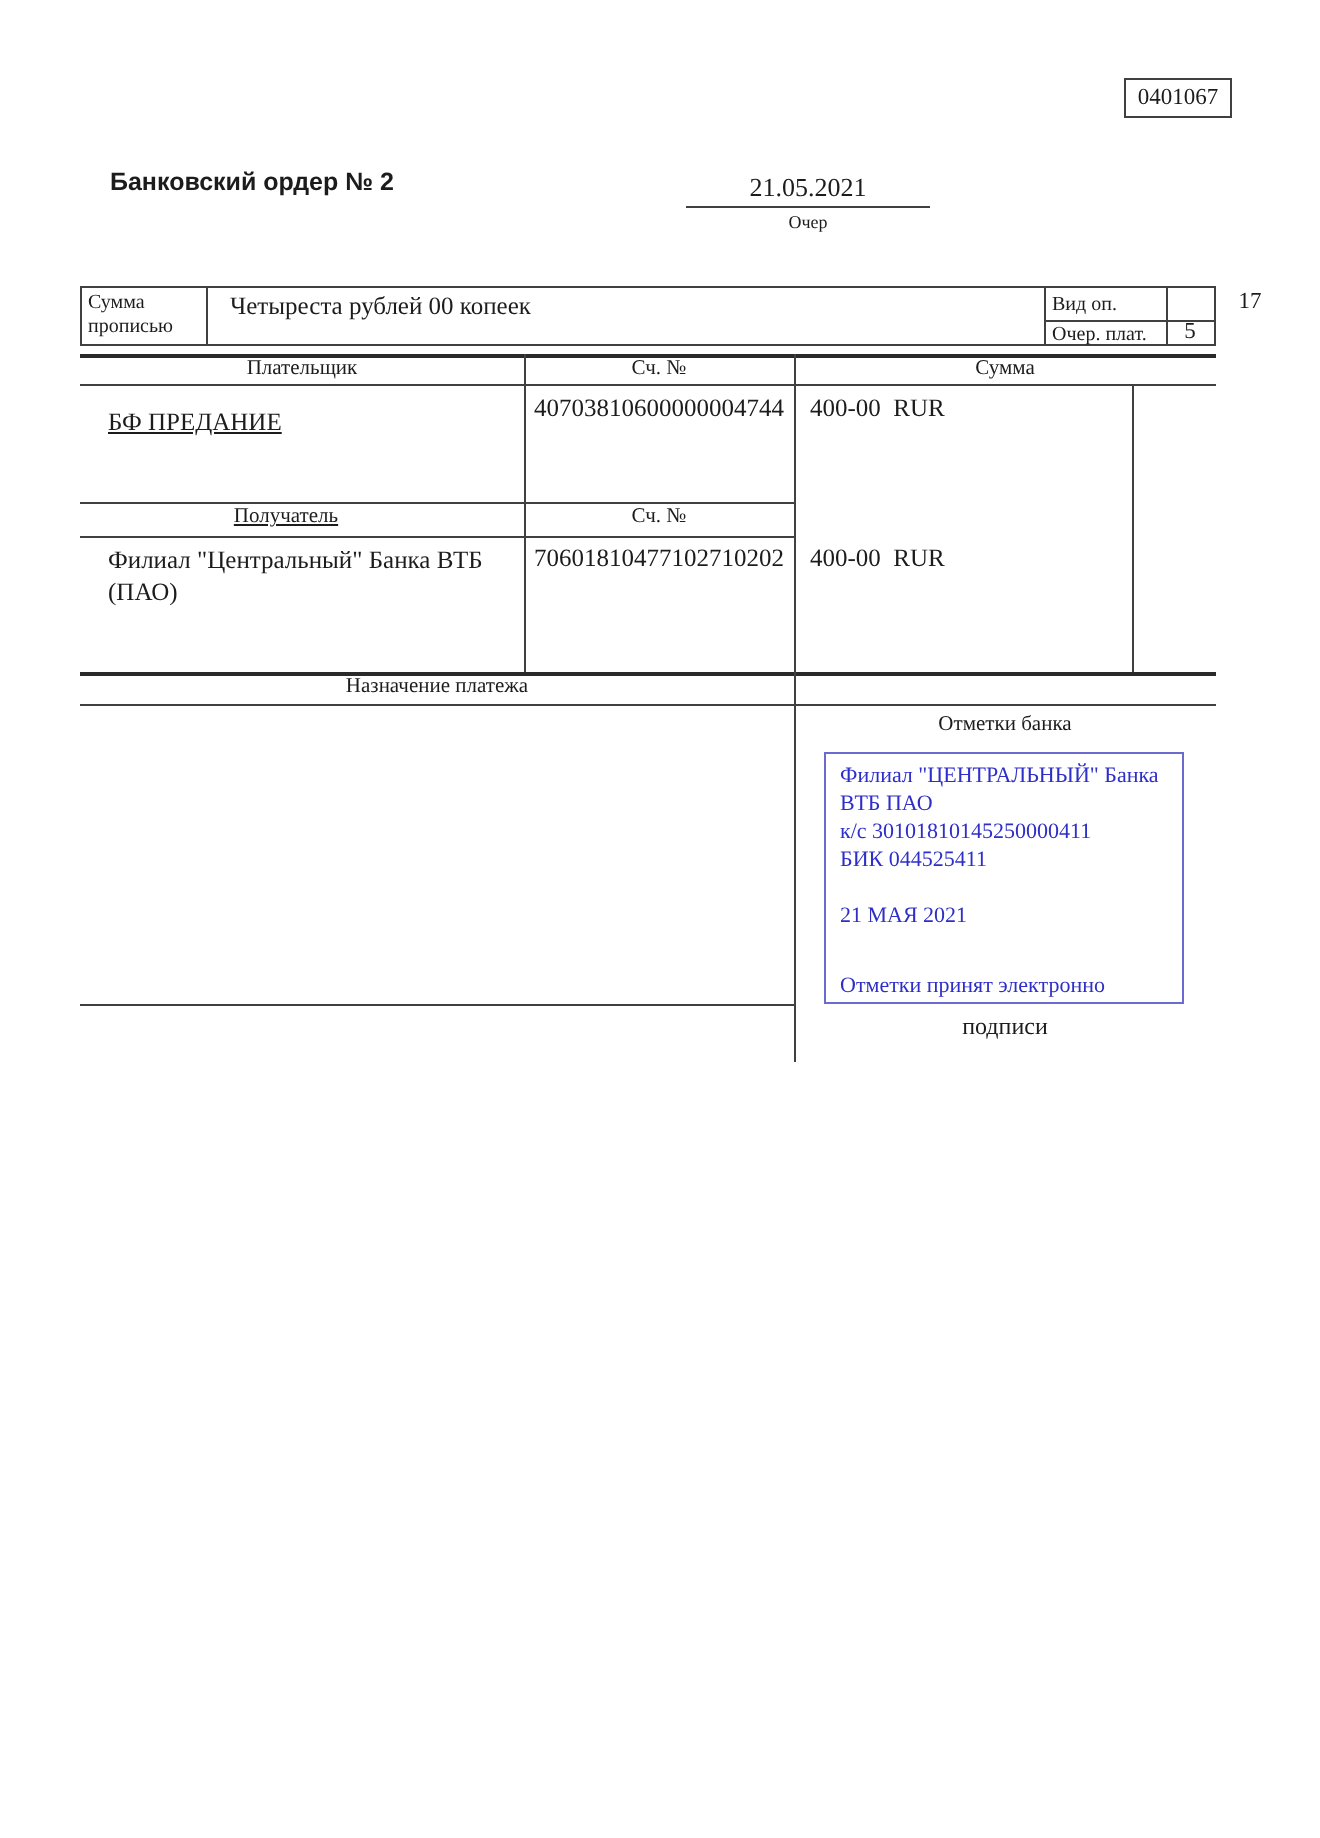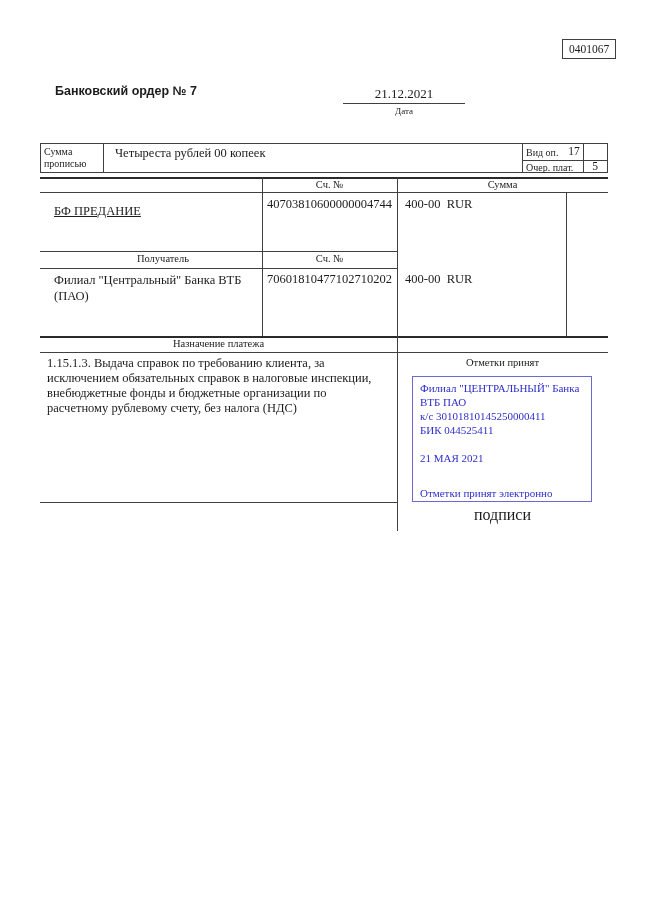--- a/index.html
+++ b/index.html
@@ -41,25 +41,25 @@
 </style>
 </head>
 <body>
 
 <div class="page">
 
   <div class="code-box">
     <span>0401067</span>
   </div>
 
-  <div class="txt title" style="left:55px;top:84px;">Банковский ордер № 7</div>
+  <div class="txt title" style="left:55px;top:84px;">Банковский ордер № 2</div>
 
-  <div class="txt ctr" style="left:343px;top:86px;width:122px;font-size:13px;">21.12.2021</div>
+  <div class="txt ctr" style="left:343px;top:86px;width:122px;font-size:13px;">21.05.2021</div>
   <div class="hl" style="left:343px;top:103px;width:122px;"></div>
-  <div class="txt ctr" style="left:343px;top:106px;width:122px;font-size:9px;">Дата</div>
+  <div class="txt ctr" style="left:343px;top:106px;width:122px;font-size:9px;">Очер</div>
 
   <div class="hl" style="left:40px;top:143px;width:568px;"></div>
   <div class="hl" style="left:522px;top:160px;width:86px;"></div>
   <div class="hl" style="left:40px;top:172px;width:568px;"></div>
   <div class="hl thick" style="left:40px;top:177px;width:568px;"></div>
   <div class="hl" style="left:40px;top:192px;width:568px;"></div>
   <div class="hl" style="left:40px;top:251px;width:357px;"></div>
   <div class="hl" style="left:40px;top:268px;width:357px;"></div>
   <div class="hl thick" style="left:40px;top:336px;width:568px;"></div>
   <div class="hl" style="left:40px;top:352px;width:568px;"></div>
@@ -71,52 +71,49 @@
   <div class="vl" style="left:583px;top:143px;height:29px;"></div>
   <div class="vl" style="left:607px;top:143px;height:29px;"></div>
   <div class="vl" style="left:262px;top:177px;height:159px;"></div>
   <div class="vl" style="left:397px;top:177px;height:354px;"></div>
   <div class="vl" style="left:566px;top:192px;height:144px;"></div>
 
   <div class="txt small ml" style="left:44px;top:146px;">Сумма
 прописью</div>
   <div class="txt body-txt" style="left:115px;top:146px;">Четыреста рублей 00 копеек</div>
   <div class="txt small" style="left:526px;top:147px;">Вид оп.</div>
-  <div class="txt ctr" style="left:562px;top:145px;width:24px;font-size:11.5px;">17</div>
+  <div class="txt ctr" style="left:613px;top:145px;width:24px;font-size:11.5px;">17</div>
   <div class="txt small" style="left:526px;top:162px;">Очер. плат.</div>
   <div class="txt ctr" style="left:583px;top:160px;width:24px;font-size:11.5px;">5</div>
 
+  <div class="txt ctr hdr" style="left:40px;top:179px;width:222px;">Плательщик</div>
   <div class="txt ctr hdr" style="left:262px;top:179px;width:135px;">Сч. №</div>
   <div class="txt ctr hdr" style="left:397px;top:179px;width:211px;">Сумма</div>
 
   <div class="txt body-txt" style="left:54px;top:204px;text-decoration:underline;">БФ ПРЕДАНИЕ</div>
   <div class="txt body-txt" style="left:267px;top:197px;text-align:center;">40703810600000004744</div>
   <div class="txt body-txt amt" style="left:405px;top:197px;">400-00  RUR</div>
 
-  <div class="txt ctr hdr" style="left:52px;top:253px;width:222px;">Получатель</div>
+  <div class="txt ctr hdr" style="left:32px;top:253px;width:222px;text-decoration:underline;">Получатель</div>
   <div class="txt ctr hdr" style="left:262px;top:253px;width:135px;">Сч. №</div>
 
   <div class="txt body-txt ml" style="left:54px;top:272px;line-height:16px;">Филиал "Центральный" Банка ВТБ
 (ПАО)</div>
   <div class="txt body-txt" style="left:267px;top:272px;">70601810477102710202</div>
   <div class="txt body-txt amt" style="left:405px;top:272px;">400-00  RUR</div>
 
   <div class="txt ctr hdr" style="left:40px;top:338px;width:357px;">Назначение платежа</div>
-  <div class="txt body-txt ml" style="left:47px;top:356px;width:348px;white-space:pre-line;">1.15.1.3. Выдача справок по требованию клиента, за
-исключением обязательных справок в налоговые инспекции,
-внебюджетные фонды и бюджетные организации по
-расчетному рублевому счету, без налога (НДС)</div>
 
-  <div class="txt ctr hdr" style="left:397px;top:357px;width:211px;">Отметки принят</div>
+  <div class="txt ctr hdr" style="left:397px;top:357px;width:211px;">Отметки банка</div>
 
   <div class="stamp">
     <div class="stamp-body" style="color:#2e2ec8;">Филиал "ЦЕНТРАЛЬНЫЙ" Банка
 ВТБ ПАО
 к/с 30101810145250000411
 БИК 044525411
 
 21 МАЯ 2021</div>
     <div class="stamp-footer" style="color:#2e2ec8;">Отметки принят электронно</div>
   </div>
 
-  <div class="txt ctr" style="left:397px;top:506px;width:211px;font-size:16px;">подписи</div>
+  <div class="txt ctr" style="left:397px;top:506px;width:211px;font-size:12px;">подписи</div>
 
 </div>
 
 </body></html>

